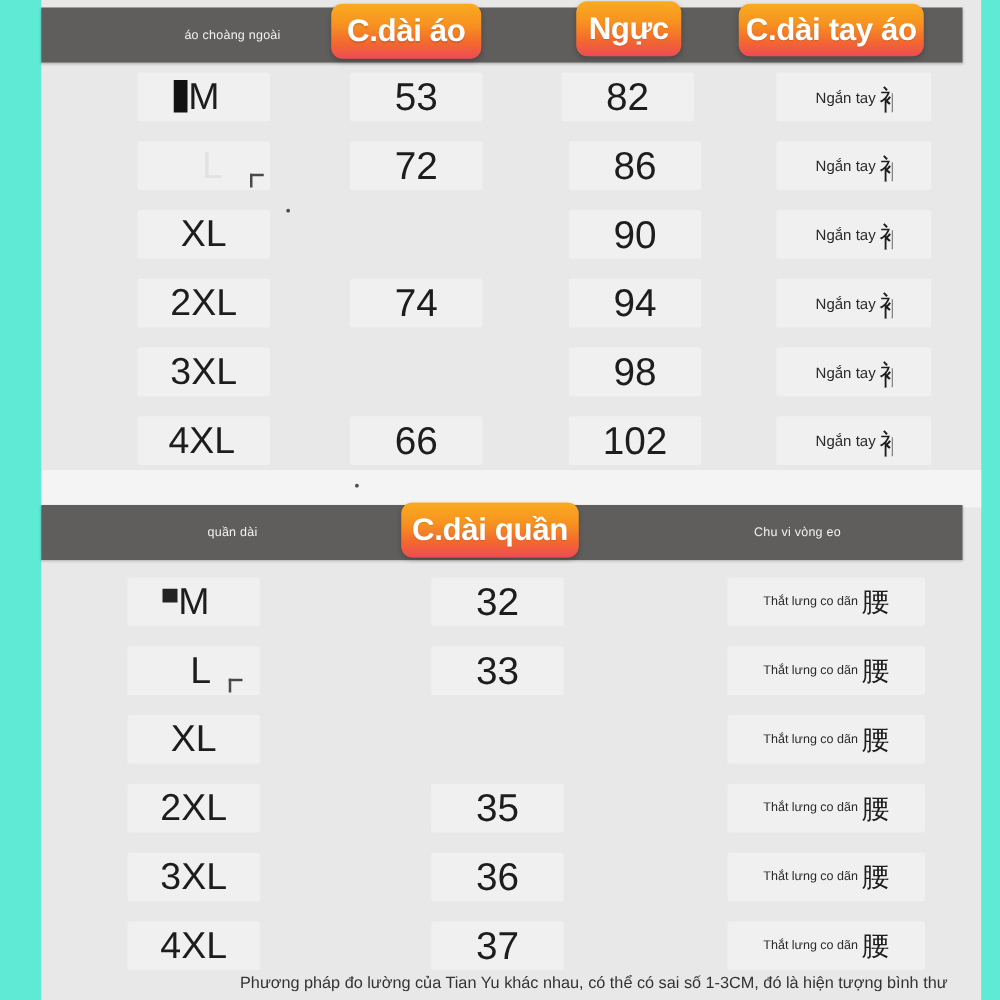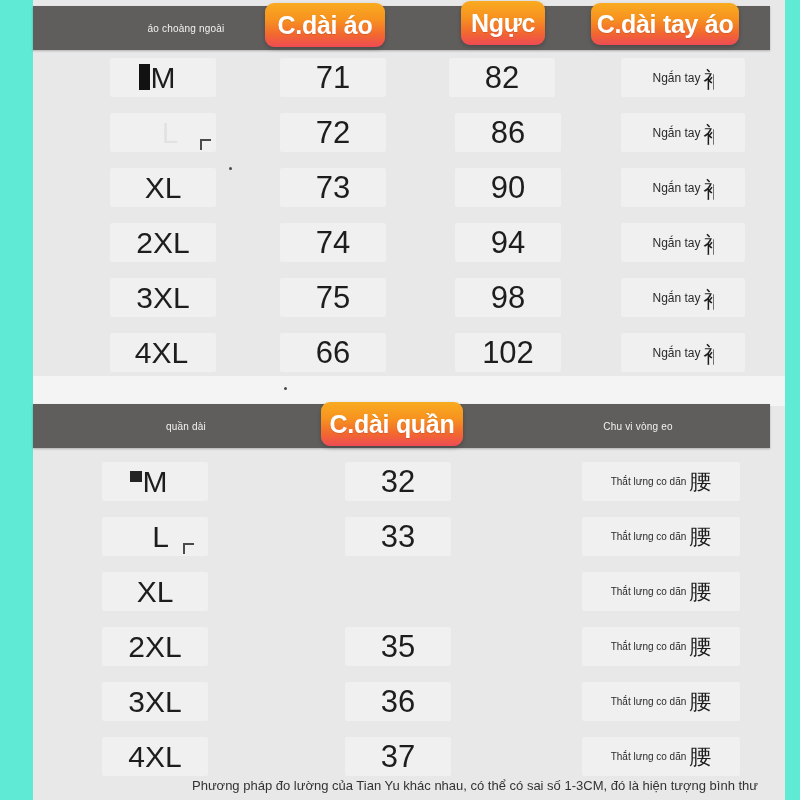--- a/index.html
+++ b/index.html
@@ -209,21 +209,21 @@
 
     <div class="badge" style="left:558px; top:-3px; width:148px; height:42px;">C.dài tay áo</div>
 
     <div class="rows">
 
       <div class="row">
         <div class="cell size-cell" style="left:70px; width:120px;">
           <span class="size-m-mark">M</span>
         </div>
         <div class="cell num-cell" style="left:240px; width:120px;">
-          <span>71</span>
+          <span>53</span>
         </div>
         <div class="cell num-cell" style="left:409px; width:120px;text-align:center;">
           <span>82</span>
         </div>
         <div class="cell note-cell" style="left:580px; width:140px;">
           <span>Ngắn tay</span>
           <span class="cjk-clip"><span class="cjk">袖</span></span>
         </div>
       </div>
 
@@ -242,23 +242,20 @@
         <div class="cell note-cell" style="left:580px; width:140px;">
           <span>Ngắn tay</span>
           <span class="cjk-clip"><span class="cjk">袖</span></span>
         </div>
       </div>
 
       <div class="row">
         <div class="cell size-cell" style="left:70px; width:120px;">
           <span>XL</span>
         </div>
-        <div class="cell num-cell" style="left:240px; width:120px;">
-          <span>73</span>
-        </div>
         <div class="cell num-cell" style="left:415px; width:120px;">
           <span>90</span>
         </div>
         <div class="cell note-cell" style="left:580px; width:140px;">
           <span>Ngắn tay</span>
           <span class="cjk-clip"><span class="cjk">袖</span></span>
         </div>
       </div>
 
       <div class="row">
@@ -273,23 +270,20 @@
         </div>
         <div class="cell note-cell" style="left:580px; width:140px;">
           <span>Ngắn tay</span>
           <span class="cjk-clip"><span class="cjk">袖</span></span>
         </div>
       </div>
 
       <div class="row">
         <div class="cell size-cell" style="left:70px; width:120px;">
           <span>3XL</span>
-        </div>
-        <div class="cell num-cell" style="left:240px; width:120px;">
-          <span>75</span>
         </div>
         <div class="cell num-cell" style="left:415px; width:120px;">
           <span>98</span>
         </div>
         <div class="cell note-cell" style="left:580px; width:140px;">
           <span>Ngắn tay</span>
           <span class="cjk-clip"><span class="cjk">袖</span></span>
         </div>
       </div>
 

